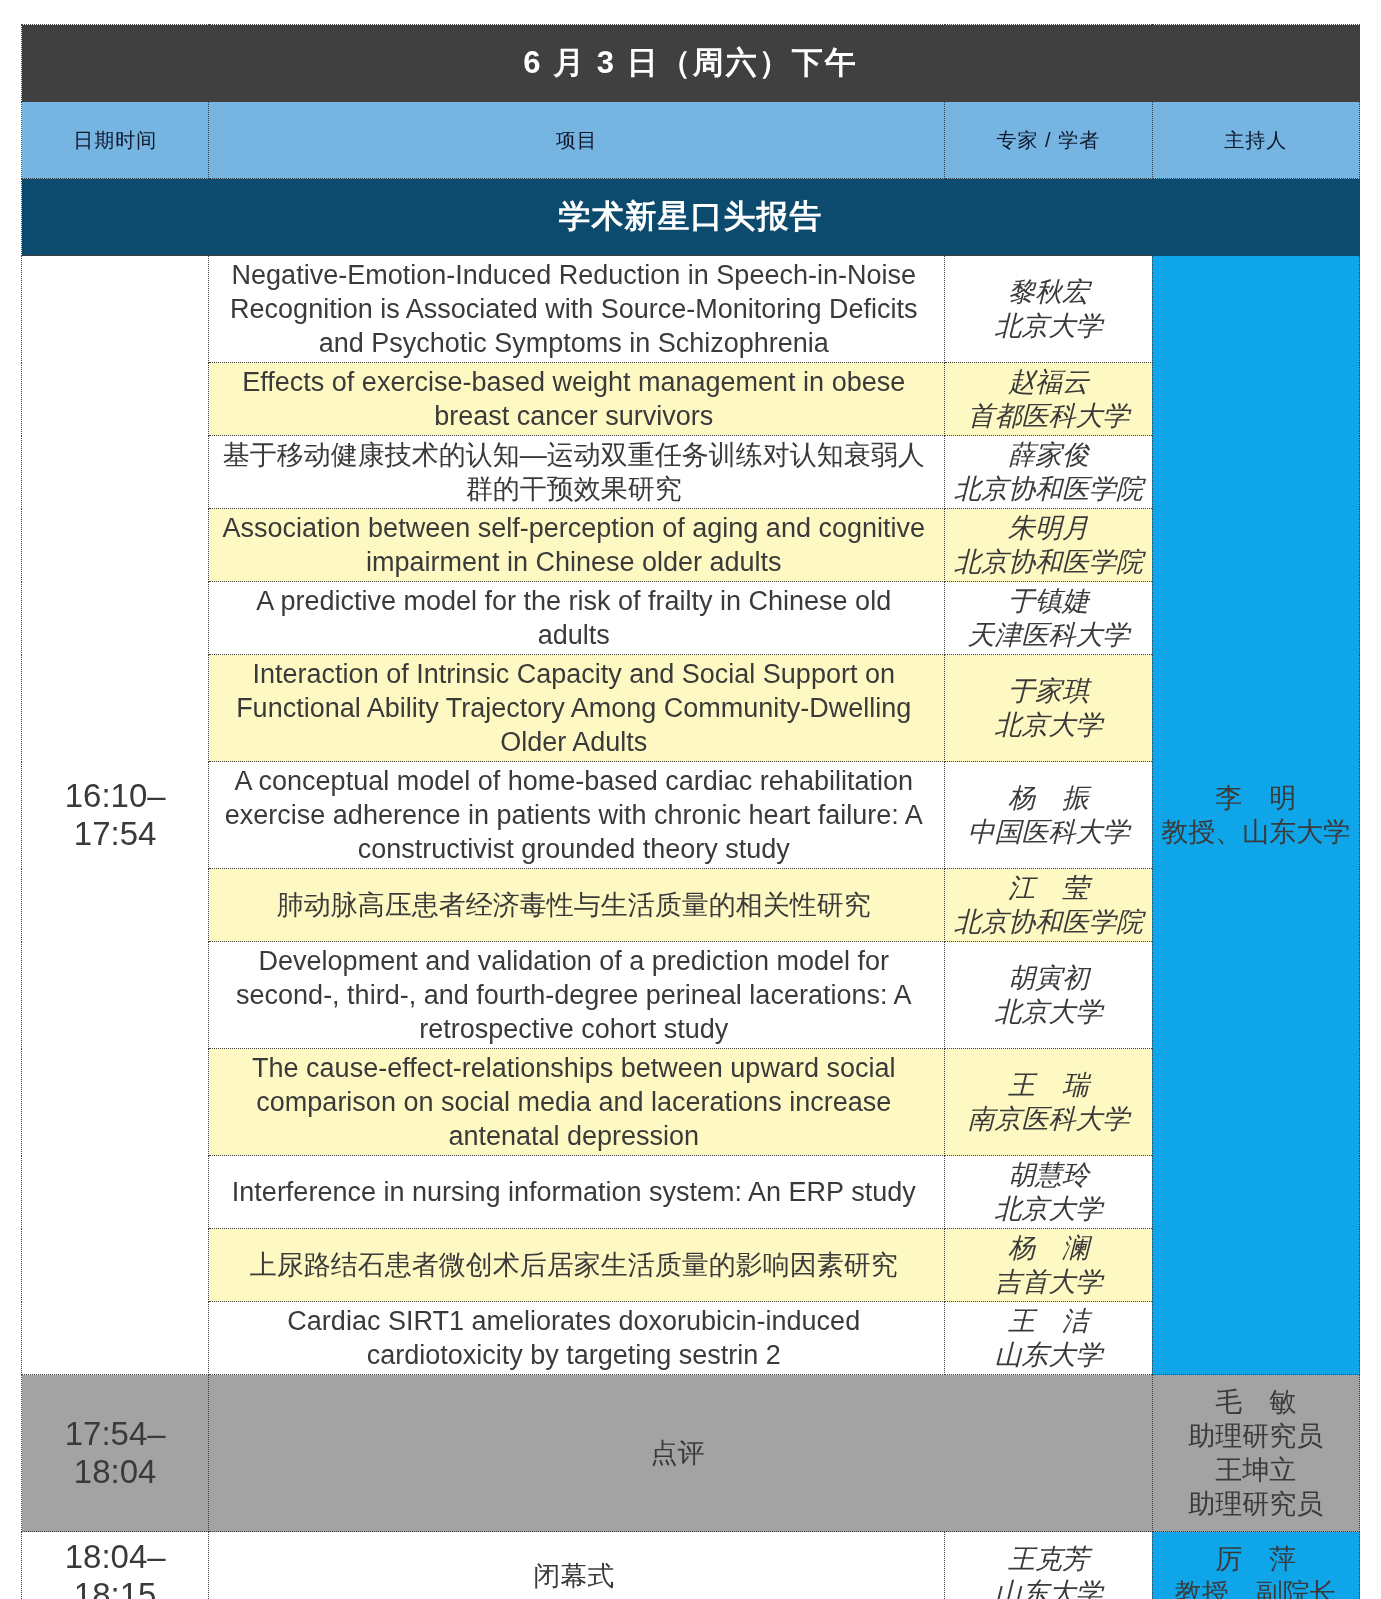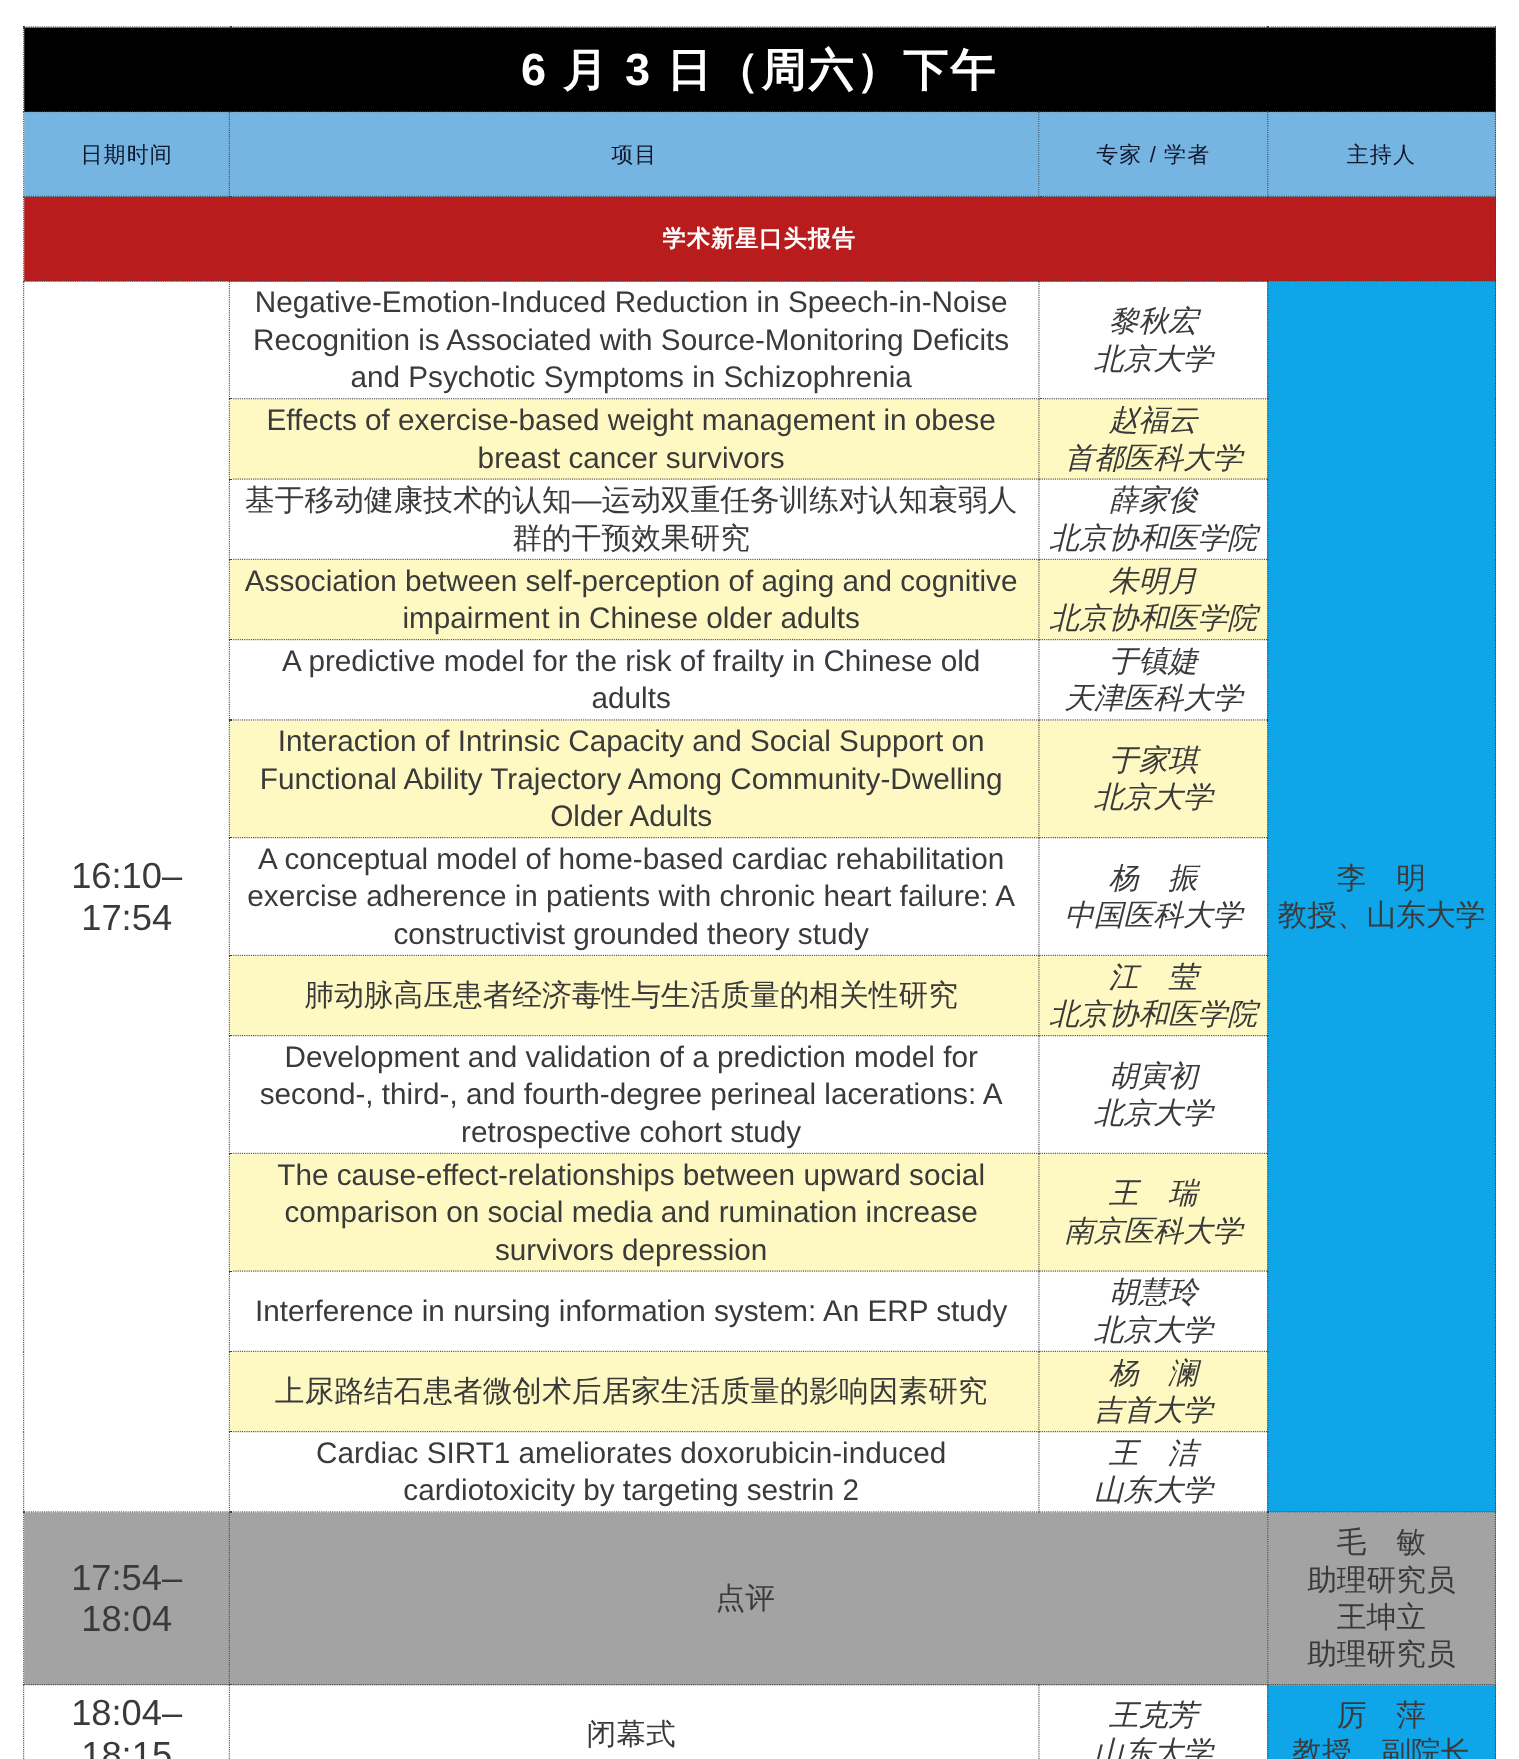--- a/index.html
+++ b/index.html
@@ -18,40 +18,40 @@
     border-collapse: collapse;
     table-layout: fixed;
     color: #3a3a3a;
   }
   table.schedule td, table.schedule th {
     border: 1px dotted #3f3f3f;
     vertical-align: middle;
     word-wrap: break-word;
   }
   th.banner {
-    background: #000000;
+    background: #404040;
     color: #ffffff;
-    font-size: 41px;
+    font-size: 31px;
     font-weight: bold;
     height: 74px;
     letter-spacing: 2px;
     border-color: #2b53a0;
   }
   tr.cols th {
     background: #76b4e2;
     color: #0f172a;
     font-size: 20px;
     font-weight: normal;
     height: 74px;
     letter-spacing: 1px;
   }
   th.section {
-    background: #b91c1c;
+    background: #0c4a6e;
     color: #ffffff;
-    font-size: 21px;
+    font-size: 32px;
     font-weight: bold;
     height: 74px;
     letter-spacing: 1px;
   }
   td.time {
     background: #ffffff;
     text-align: center;
     font-size: 33px;
     padding: 2px 4px;
   }
@@ -170,21 +170,21 @@
         </td>
       </tr>
       <tr>
         <td class="project">Development and validation of a prediction model for second-, third-, and fourth-degree perineal lacerations: A retrospective cohort study</td>
         <td class="expert">
           <div>胡寅初</div>
           <div>北京大学</div>
         </td>
       </tr>
       <tr class="striped">
-        <td class="project">The cause-effect-relationships between upward social comparison on social media and rumination increase survivors depression</td>
+        <td class="project">The cause-effect-relationships between upward social comparison on social media and lacerations increase antenatal depression</td>
         <td class="expert">
           <div>王　瑞</div>
           <div>南京医科大学</div>
         </td>
       </tr>
       <tr>
         <td class="project">Interference in nursing information system: An ERP study</td>
         <td class="expert">
           <div>胡慧玲</div>
           <div>北京大学</div>

